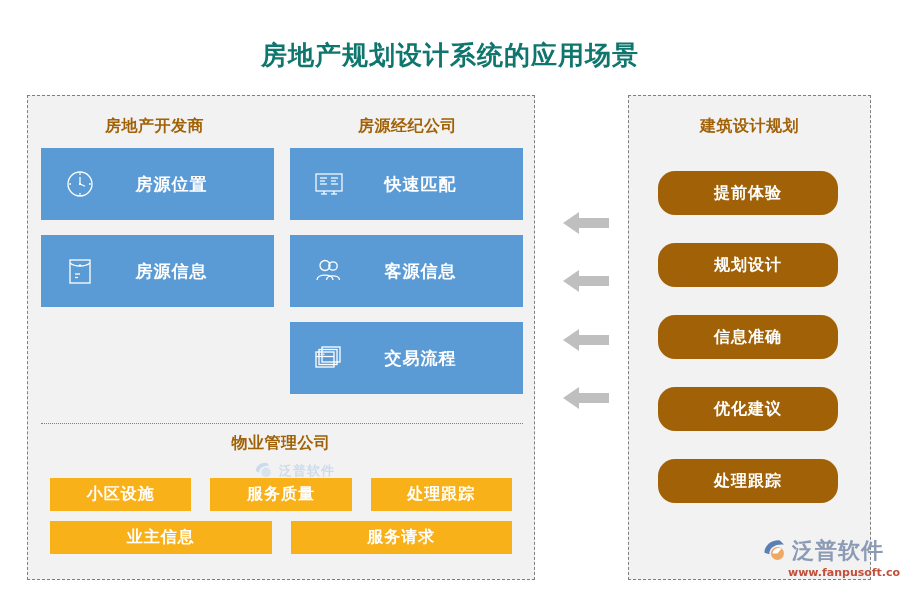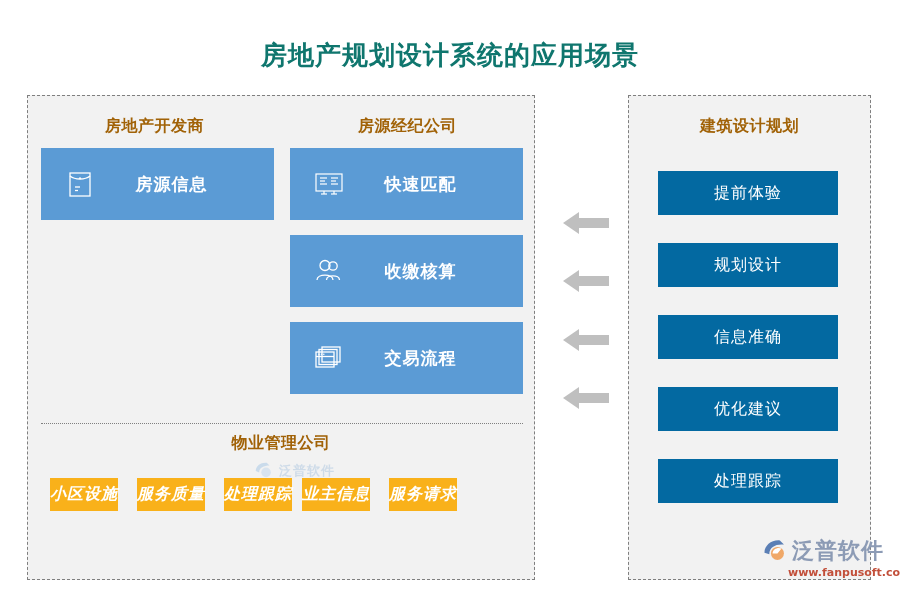--- a/index.html
+++ b/index.html
@@ -129,23 +129,22 @@
     width: 100%;
   }
   .pm-title {
     margin-bottom: 24px;
     text-align: center;
   }
   .grid-3 {
     padding: 0 22px;
     box-sizing: border-box;
     display: flex;
-    flex-direction: row;
+    flex-direction: column;
     gap: 10px;
-    font-style: italic;
   }
   .grid-3-row {
     display: flex;
     gap: 19px;
   }
   .tile-orange {
     flex: 1 1 0;
     height: 33px;
     background: #F9B11A;
     display: flex;
@@ -168,28 +167,29 @@
     position: absolute;
     top: 75px;
     left: 29px;
     width: 180px;
     display: flex;
     flex-direction: column;
     gap: 28px;
   }
   .tile-right {
     height: 44px;
-    background: #0369a1;
+    background: #a16207;
     display: flex;
     align-items: center;
     justify-content: center;
     font-size: 16px;
-    font-weight: normal;
+    font-weight: bold;
     color: #ffffff;
     letter-spacing: 1px;
+    border-radius: 17px;
   }
 
   
   .arrows {
     position: absolute;
     left: 563px;
     top: 208px;
     width: 46px;
     height: 205px;
     display: flex;
@@ -261,20 +261,35 @@
 
     <div class="col-heads">
       <div class="group-title">房地产开发商</div>
       <div class="group-title">房源经纪公司</div>
     </div>
 
     <div class="grid-2">
 
       <div class="grid-col">
 
+        <div class="tile-blue">
+          <span class="tile-icon">
+            <svg width="32" height="32" viewBox="0 0 32 32" fill="none" stroke="#ffffff" stroke-width="1.3">
+              <circle cx="16" cy="16" r="12"></circle>
+              <circle cx="16" cy="16" r="1.1" fill="#ffffff" stroke="none"></circle>
+              <line x1="16" y1="16" x2="16" y2="9.5" stroke-linecap="round"></line>
+              <line x1="16" y1="16" x2="20.5" y2="18" stroke-linecap="round"></line>
+              <line x1="16" y1="5.2" x2="16" y2="7"></line>
+              <line x1="16" y1="25" x2="16" y2="26.8"></line>
+              <line x1="5.2" y1="16" x2="7" y2="16"></line>
+              <line x1="25" y1="16" x2="26.8" y2="16"></line>
+            </svg>
+          </span>
+          <span class="tile-label">房源位置</span>
+        </div>
 
         <div class="tile-blue">
           <span class="tile-icon">
             <svg width="28" height="30" viewBox="0 0 28 30" fill="none" stroke="#ffffff" stroke-width="1.3">
               <rect x="4" y="4" width="20" height="23"></rect>
               <path d="M4 7 C 9 11, 19 11, 24 7"></path>
               <circle cx="14" cy="9.3" r="1" fill="#ffffff" stroke="none"></circle>
               <line x1="9" y1="18" x2="14" y2="18"></line>
               <line x1="9" y1="21.5" x2="12" y2="21.5"></line>
             </svg>
@@ -307,21 +322,21 @@
 
         <div class="tile-blue">
           <span class="tile-icon">
             <svg width="32" height="28" viewBox="0 0 32 28" fill="none" stroke="#ffffff" stroke-width="1.3">
               <circle cx="20" cy="9" r="4.2"></circle>
               <path d="M13.5 23 C 13.5 17.5, 26.5 17.5, 26.5 23"></path>
               <circle cx="12" cy="8.5" r="5"></circle>
               <path d="M4 23 C 4 16.5, 20 16.5, 20 23"></path>
             </svg>
           </span>
-          <span class="tile-label">收缴核算</span>
+          <span class="tile-label">客源信息</span>
         </div>
 
         <div class="tile-blue">
           <span class="tile-icon">
             <svg width="32" height="28" viewBox="0 0 32 28" fill="none" stroke="#ffffff" stroke-width="1.3">
               <rect x="9" y="3" width="18" height="15"></rect>
               <rect x="6" y="5.5" width="18" height="15"></rect>
               <rect x="3" y="8" width="18" height="15"></rect>
               <line x1="3" y1="12.5" x2="21" y2="12.5"></line>
               <circle cx="6" cy="10.3" r="0.8" fill="#ffffff" stroke="none"></circle>

